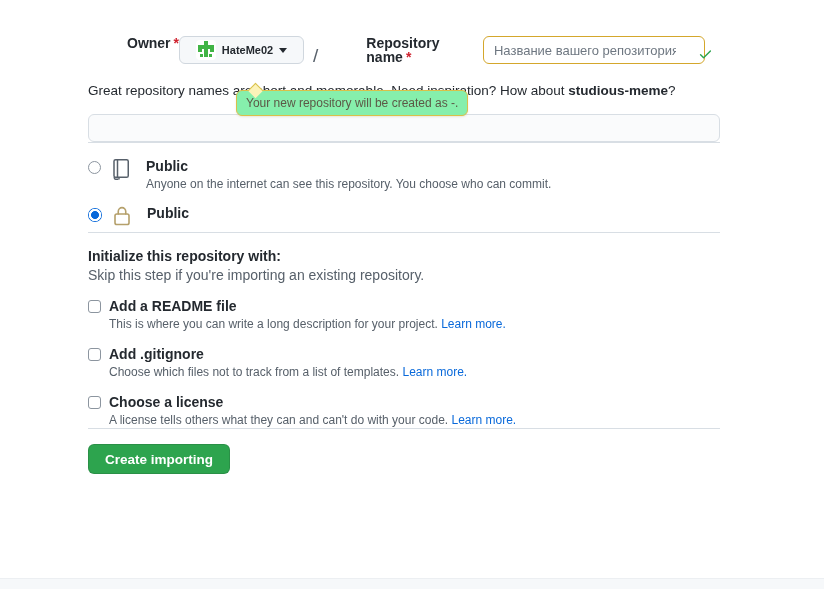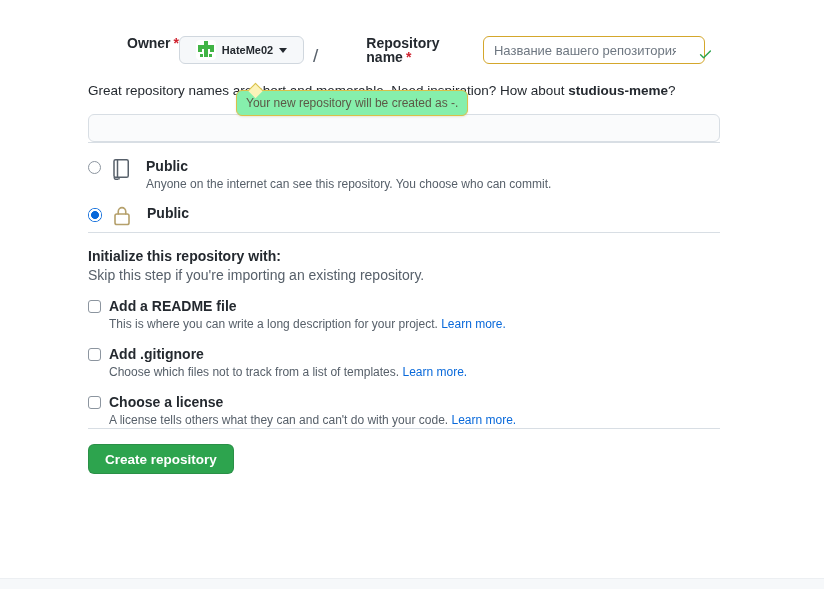--- a/index.html
+++ b/index.html
@@ -180,17 +180,17 @@
     <div class="chk-row">
       <span class="checkbox"></span>
       <div class="chk-body">
         <div class="chk-label">Choose a license</div>
         <div class="chk-desc"><span>A license tells others what they can and can't do with your code. </span><a class="learn">Learn more.</a></div>
       </div>
     </div>
 
     <hr class="rule rule3">
 
-    <button class="create-btn">Create repository</button>
+    <button class="create-btn">Create importing</button>
   </div>
 
   <div class="footer-band"></div>
 </div>
 
 </body></html>

